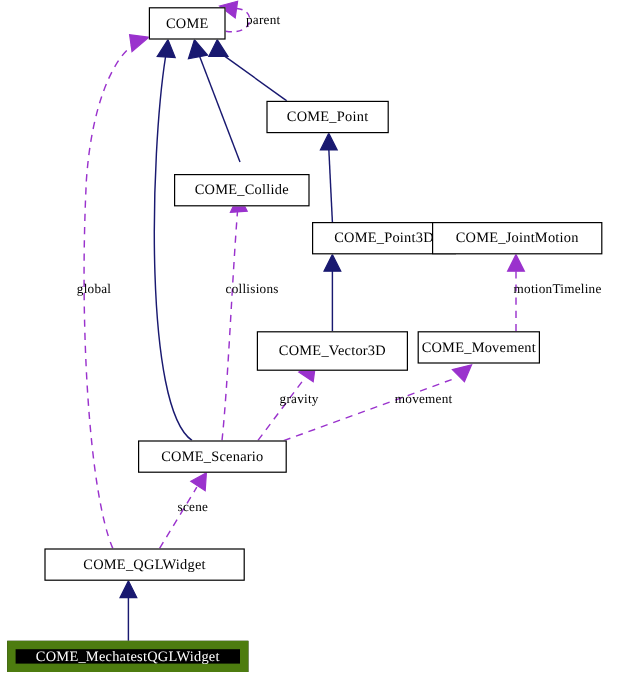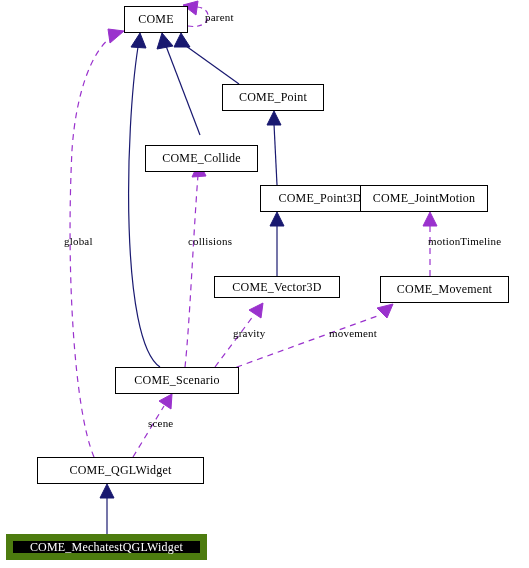--- a/index.html
+++ b/index.html
@@ -133,29 +133,29 @@
   </div>
 
   <div class="node" style="left:145px; top:135px; width:113px; height:27px;margin-top:10px;">
     <span>COME_Collide</span>
   </div>
 
   <div class="node" style="left:216px; top:185px; width:120px; height:27px;margin-left:44px;">
     <span>COME_Point3D</span>
   </div>
 
-  <div class="node" style="left:360px; top:185px; width:128px; height:27px;">
+  <div class="node" style="left:360px; top:185px; width:142px; height:27px;">
     <span>COME_JointMotion</span>
   </div>
 
-  <div class="node" style="left:214px; top:276px; width:126px; height:22px;">
+  <div class="node" style="left:214px; top:276px; width:126px; height:33px;">
     <span>COME_Vector3D</span>
   </div>
 
-  <div class="node" style="left:380px; top:276px; width:129px; height:27px;">
+  <div class="node" style="left:348px; top:276px; width:102px; height:27px;">
     <span>COME_Movement</span>
   </div>
 
   <div class="node" style="left:115px; top:367px; width:124px; height:27px;">
     <span>COME_Scenario</span>
   </div>
 
   <div class="node" style="left:37px; top:457px; width:167px; height:27px;">
     <span>COME_QGLWidget</span>
   </div>

